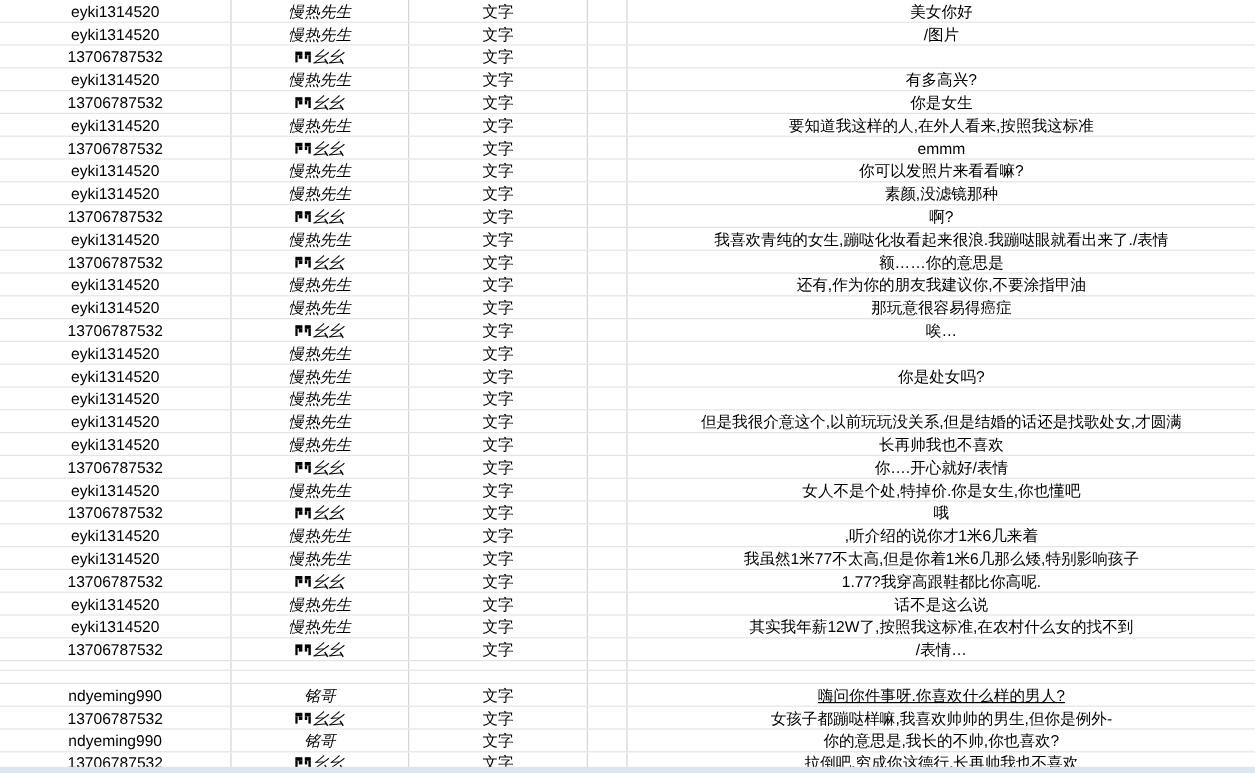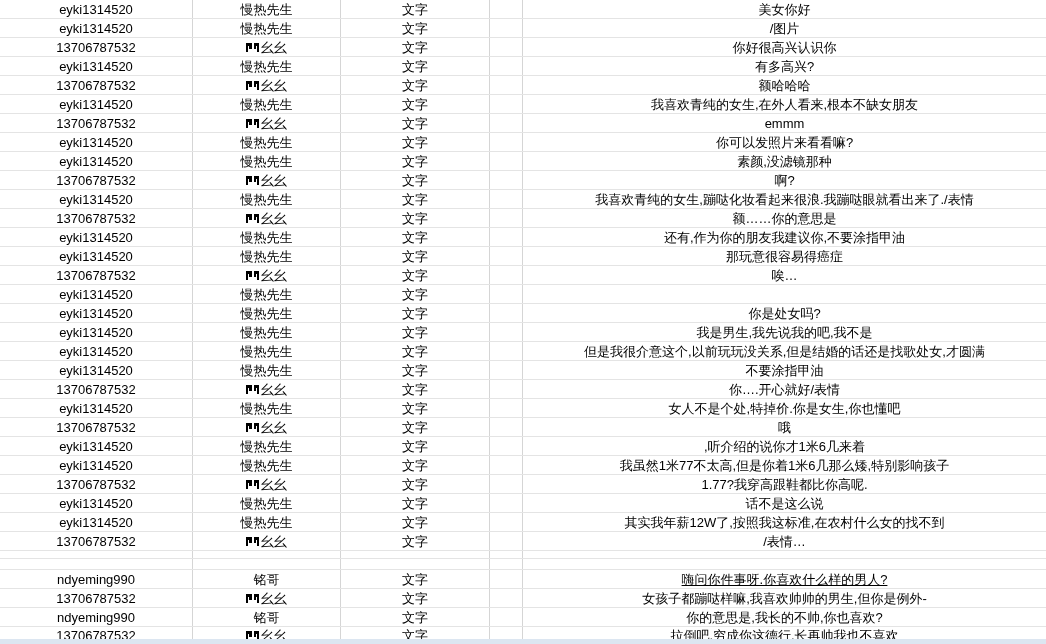--- a/index.html
+++ b/index.html
@@ -8,21 +8,21 @@
     font-family:"Liberation Sans","DejaVu Sans",sans-serif;
   }
   #grid{position:relative;width:1046px;height:644px;background:#ffffff;}
   .row{display:flex;box-sizing:border-box;border-bottom:1px solid #e4e4e4;}
   .cell{
     box-sizing:border-box;border-right:1px solid #d5d5d5;height:100%;
     display:flex;align-items:center;justify-content:center;
     font-size:13px;color:#000;white-space:nowrap;overflow:visible;line-height:1;
   }
   .c0{width:193px;}
-  .c1{width:148px;}
+  .c1{width:148px;font-style:italic;}
   .c2{width:149px;}
   .c3{width:33px;}
   .c4{width:523px;border-right:none;}
   .glyph{display:inline-block;margin-right:1px;line-height:0;}
   .glyph svg{display:block;}
   .band{position:absolute;left:0;bottom:0;width:1046px;height:5px;}
 </style>
 </head>
 <body>
 
@@ -77,23 +77,20 @@
           </svg>
         </span>
         <span>幺幺</span>
       </div>
       <div class="cell c2" style="border-right-color: rgb(213, 213, 213);">
         <span>文字</span>
       </div>
       <div class="cell c3" style="border-right-color: rgb(213, 213, 213);">
         <span></span>
       </div>
-      <div class="cell c4" style="border-right-color: rgb(213, 213, 213);">
-        <span>你好很高兴认识你</span>
-      </div>
     </div>
     <div class="row" style="height: 19px; border-bottom-color: rgb(228, 228, 228);">
       <div class="cell c0" style="border-right-color: rgb(213, 213, 213);">
         <span>eyki1314520</span>
       </div>
       <div class="cell c1" style="border-right-color: rgb(213, 213, 213);">
         <span>慢热先生</span>
       </div>
       <div class="cell c2" style="border-right-color: rgb(213, 213, 213);">
         <span>文字</span>
@@ -122,38 +119,38 @@
         </span>
         <span>幺幺</span>
       </div>
       <div class="cell c2" style="border-right-color: rgb(213, 213, 213);">
         <span>文字</span>
       </div>
       <div class="cell c3" style="border-right-color: rgb(213, 213, 213);">
         <span></span>
       </div>
       <div class="cell c4" style="border-right-color: rgb(213, 213, 213);">
-        <span>额哈哈哈</span>
-      </div>
-    </div>
-    <div class="row" style="height: 19px; border-bottom-color: rgb(228, 228, 228);">
-      <div class="cell c0" style="border-right-color: rgb(213, 213, 213);">
-        <span>eyki1314520</span>
-      </div>
-      <div class="cell c1" style="border-right-color: rgb(213, 213, 213);">
-        <span>慢热先生</span>
-      </div>
-      <div class="cell c2" style="border-right-color: rgb(213, 213, 213);">
-        <span>文字</span>
-      </div>
-      <div class="cell c3" style="border-right-color: rgb(213, 213, 213);">
-        <span></span>
-      </div>
-      <div class="cell c4" style="border-right-color: rgb(213, 213, 213);">
-        <span>我喜欢青纯的女生,在外人看来,根本不缺女朋友</span>
+        <span>你是女生</span>
+      </div>
+    </div>
+    <div class="row" style="height: 19px; border-bottom-color: rgb(228, 228, 228);">
+      <div class="cell c0" style="border-right-color: rgb(213, 213, 213);">
+        <span>eyki1314520</span>
+      </div>
+      <div class="cell c1" style="border-right-color: rgb(213, 213, 213);">
+        <span>慢热先生</span>
+      </div>
+      <div class="cell c2" style="border-right-color: rgb(213, 213, 213);">
+        <span>文字</span>
+      </div>
+      <div class="cell c3" style="border-right-color: rgb(213, 213, 213);">
+        <span></span>
+      </div>
+      <div class="cell c4" style="border-right-color: rgb(213, 213, 213);">
+        <span>要知道我这样的人,在外人看来,按照我这标准</span>
       </div>
     </div>
     <div class="row" style="height: 19px; border-bottom-color: rgb(228, 228, 228);">
       <div class="cell c0" style="border-right-color: rgb(213, 213, 213);">
         <span>13706787532</span>
       </div>
       <div class="cell c1" style="border-right-color: rgb(213, 213, 213);">
         <span class="glyph">
           <svg width="14" height="11" viewBox="0 0 14 11" xmlns="http://www.w3.org/2000/svg">
             <rect x="0" y="1" width="6" height="3" fill="#000"></rect>
@@ -379,23 +376,20 @@
       </div>
       <div class="cell c1" style="border-right-color: rgb(213, 213, 213);">
         <span>慢热先生</span>
       </div>
       <div class="cell c2" style="border-right-color: rgb(213, 213, 213);">
         <span>文字</span>
       </div>
       <div class="cell c3" style="border-right-color: rgb(213, 213, 213);">
         <span></span>
       </div>
-      <div class="cell c4" style="border-right-color: rgb(213, 213, 213);">
-        <span>我是男生,我先说我的吧,我不是</span>
-      </div>
     </div>
     <div class="row" style="height: 19px; border-bottom-color: rgb(228, 228, 228);">
       <div class="cell c0" style="border-right-color: rgb(213, 213, 213);">
         <span>eyki1314520</span>
       </div>
       <div class="cell c1" style="border-right-color: rgb(213, 213, 213);">
         <span>慢热先生</span>
       </div>
       <div class="cell c2" style="border-right-color: rgb(213, 213, 213);">
         <span>文字</span>
@@ -414,21 +408,21 @@
       <div class="cell c1" style="border-right-color: rgb(213, 213, 213);">
         <span>慢热先生</span>
       </div>
       <div class="cell c2" style="border-right-color: rgb(213, 213, 213);">
         <span>文字</span>
       </div>
       <div class="cell c3" style="border-right-color: rgb(213, 213, 213);">
         <span></span>
       </div>
       <div class="cell c4" style="border-right-color: rgb(213, 213, 213);">
-        <span>不要涂指甲油</span>
+        <span>长再帅我也不喜欢</span>
       </div>
     </div>
     <div class="row" style="height: 19px; border-bottom-color: rgb(228, 228, 228);">
       <div class="cell c0" style="border-right-color: rgb(213, 213, 213);">
         <span>13706787532</span>
       </div>
       <div class="cell c1" style="border-right-color: rgb(213, 213, 213);">
         <span class="glyph">
           <svg width="14" height="11" viewBox="0 0 14 11" xmlns="http://www.w3.org/2000/svg">
             <rect x="0" y="1" width="6" height="3" fill="#000"></rect>

